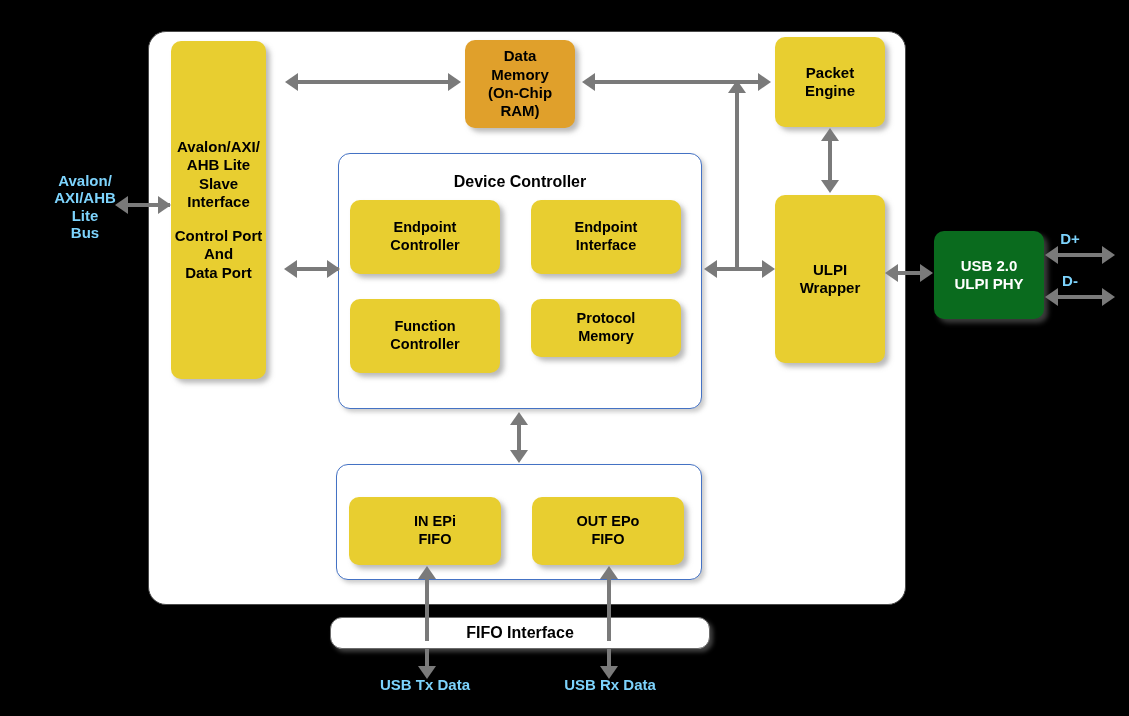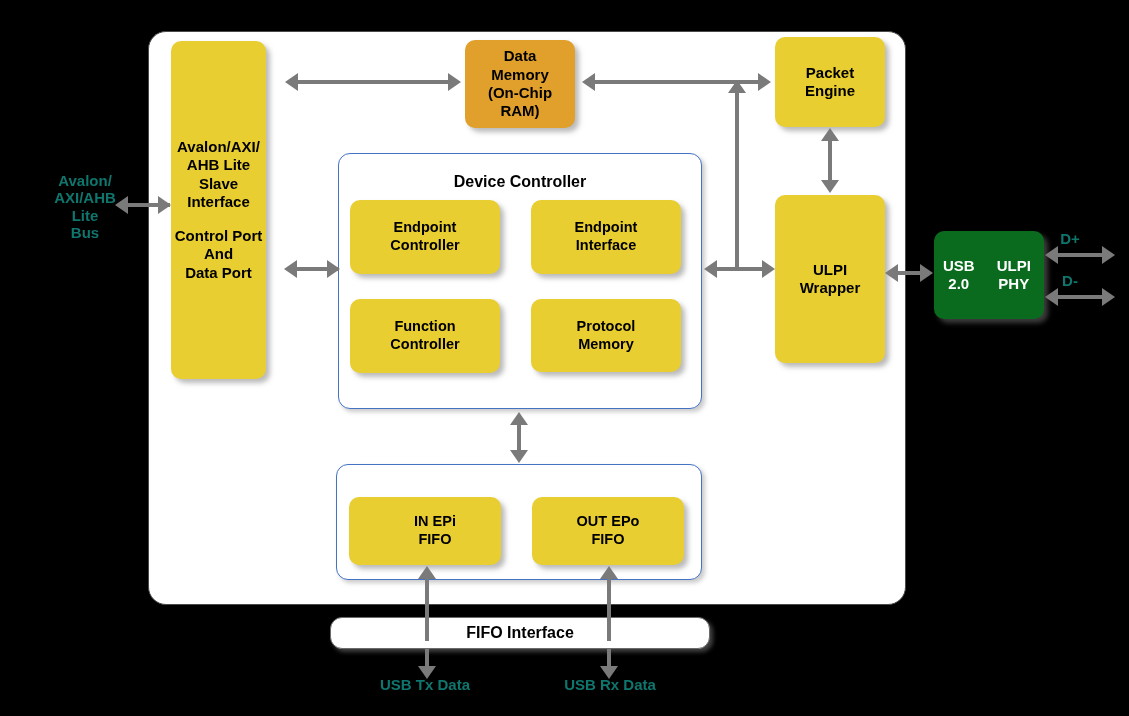--- a/index.html
+++ b/index.html
@@ -96,21 +96,21 @@
     border-bottom: 13px solid #7a7a7a;
   }
   .arrow.down {
     border-left: 9px solid transparent;
     border-right: 9px solid transparent;
     border-top: 13px solid #7a7a7a;
   }
 
   
   .ext-label {
-    color: #0f766e;
+    color: #7dd3fc;
     font-weight: bold;
     text-align: center;
     line-height: 1.15;
     text-shadow: 0 0 1px #000;
   }
 </style>
 </head>
 <body>
 
 <div id="canvas">
@@ -149,21 +149,21 @@
   <div class="abs blk yellow" style="left:775px; top:37px; width:110px; height:90px; font-size:15px; flex-direction:column;">
     <div>Packet</div>
     <div>Engine</div>
   </div>
 
   <div class="abs blk yellow" style="left:775px; top:195px; width:110px; height:168px; font-size:15px; flex-direction:column;">
     <div>ULPI</div>
     <div>Wrapper</div>
   </div>
 
-  <div class="abs blk green" style="left:934px; top:231px; width:110px; height:88px; font-size:15px; flex-direction:row;">
+  <div class="abs blk green" style="left:934px; top:231px; width:110px; height:88px; font-size:15px; flex-direction:column;">
     <div>USB 2.0</div>
     <div>ULPI PHY</div>
   </div>
 
   <div class="abs panel" style="left:338px; top:153px; width:364px; height:256px;"></div>
   <div class="panel-title" style="left:338px; top:173px; width:364px; font-size:16px;">Device Controller</div>
 
   <div class="abs blk yellow" style="left:350px; top:200px; width:150px; height:74px; font-size:14.5px; flex-direction:column;">
     <div>Endpoint</div>
     <div>Controller</div>
@@ -172,21 +172,21 @@
   <div class="abs blk yellow" style="left:531px; top:200px; width:150px; height:74px; font-size:14.5px; flex-direction:column;">
     <div>Endpoint</div>
     <div>Interface</div>
   </div>
 
   <div class="abs blk yellow" style="left:350px; top:299px; width:150px; height:74px; font-size:14.5px; flex-direction:column;">
     <div>Function</div>
     <div>Controller</div>
   </div>
 
-  <div class="abs blk yellow" style="left:531px; top:299px; width:150px; height:73px; font-size:14.5px; flex-direction:column;">
+  <div class="abs blk yellow" style="left:531px; top:299px; width:150px; height:58px; font-size:14.5px; flex-direction:column;">
     <div>Protocol</div>
     <div>Memory</div>
   </div>
 
   <div class="abs panel" style="left:336px; top:464px; width:366px; height:116px;"></div>
 
   <div class="abs blk yellow" style="left:349px; top:497px; width:152px; height:68px; font-size:14.5px; flex-direction:column;padding-left:20px;">
     <div>IN EPi</div>
     <div>FIFO</div>
   </div>

